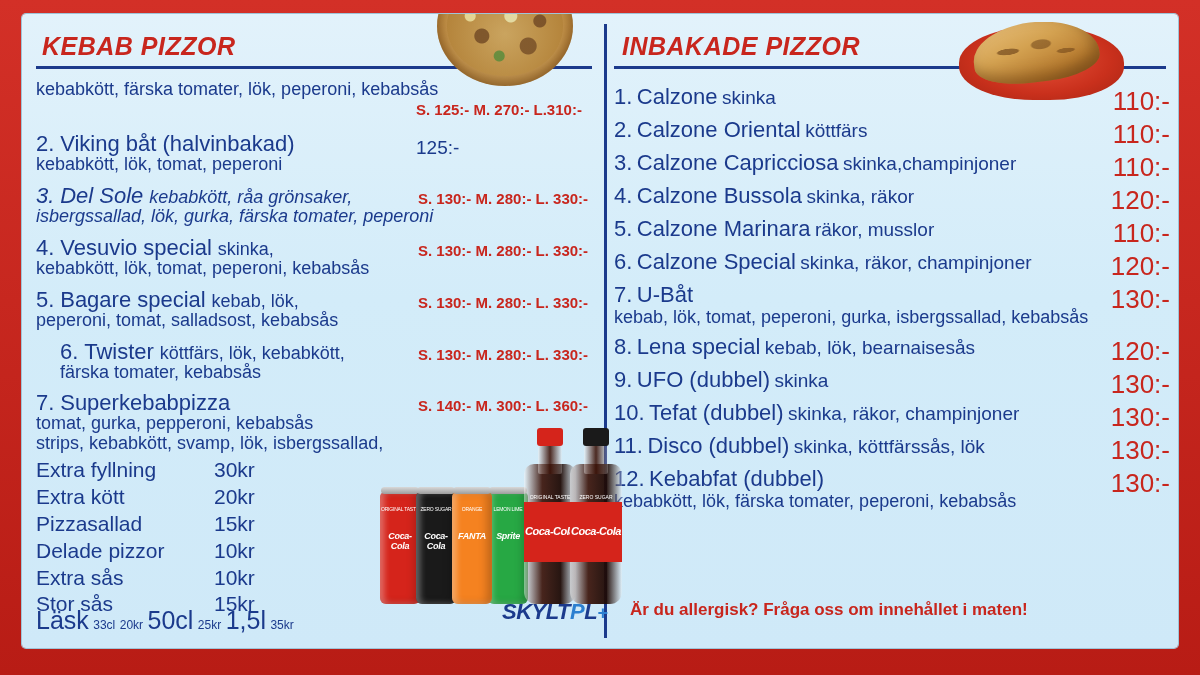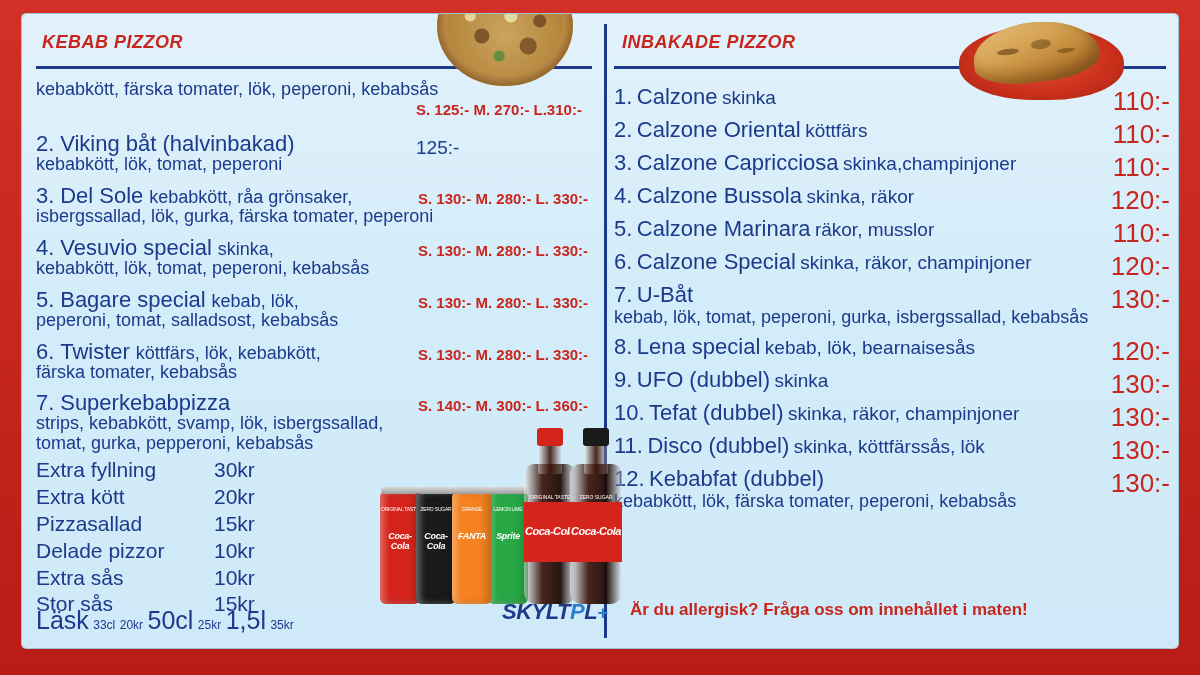--- a/index.html
+++ b/index.html
@@ -44,21 +44,21 @@
     top: 10px;
     width: 3px;
     height: 614px;
     background: #1b3a8c;
   }
   .section-title {
     position: absolute;
     font-family: "Liberation Sans", sans-serif;
     font-weight: bold;
     font-style: italic;
-    font-size: 18px;
+    font-size: 25px;
     color: #c8261d;
     letter-spacing: 0.5px;
     white-space: nowrap;
   }
   #title-left { left: 20px; top: 18px; }
   #title-right { left: 18px; top: 18px; }
   .title-rule {
     position: absolute;
     height: 3px;
     background: #1b3a8c;
@@ -355,21 +355,21 @@
       <div class="item" style="top:118px;">
         <div class="line1">
           <span class="name">2.</span>
           <span class="name">Viking båt (halvinbakad)</span>
           <span class="desc"></span>
         </div>
         <div class="line2"> kebabkött, lök, tomat, peperoni</div>
       </div>
       <div class="price price-blue" style="left:394px; top:123px;">125:-</div>
 
-      <div class="item" style="top:170px;">
+      <div class="item" style="top:170px;font-style:italic;">
         <div class="line1">
           <span class="name">3.</span>
           <span class="name">Del Sole</span>
           <span class="desc">kebabkött, råa grönsaker,</span>
         </div>
         <div class="line2">isbergssallad, lök, gurka, färska tomater, peperoni</div>
       </div>
       <div class="price" style="left:396px; top:176px;">S. 130:-  M. 280:-   L. 330:-</div>
 
       <div class="item" style="top:222px;">
@@ -385,37 +385,37 @@
       <div class="item" style="top:274px;">
         <div class="line1">
           <span class="name">5.</span>
           <span class="name">Bagare special</span>
           <span class="desc">kebab, lök,</span>
         </div>
         <div class="line2">peperoni, tomat, salladsost, kebabsås</div>
       </div>
       <div class="price" style="left:396px; top:280px;">S. 130:-  M. 280:-   L. 330:-</div>
 
-      <div class="item" style="top:326px;">
+      <div class="item" style="top:326px;margin-left:24px;">
         <div class="line1">
           <span class="name">6.</span>
           <span class="name">Twister</span>
           <span class="desc">köttfärs, lök, kebabkött,</span>
         </div>
         <div class="line2">färska tomater, kebabsås</div>
       </div>
       <div class="price" style="left:396px; top:332px;">S. 130:-  M. 280:-   L. 330:-</div>
 
       <div class="item" style="top:377px;">
         <div class="line1">
           <span class="name">7.</span>
           <span class="name">Superkebabpizza</span>
         </div>
+        <div class="line2">tomat, gurka, pepperoni, kebabsås</div>
         <div class="line2">strips, kebabkött, svamp, lök, isbergssallad,</div>
-        <div class="line2">tomat, gurka, pepperoni, kebabsås</div>
       </div>
       <div class="price" style="left:396px; top:383px;">S. 140:-  M. 300:-   L. 360:-</div>
 
       <div id="extras">
         <div class="row">
           <span class="lbl">Extra fyllning</span>
           <span class="val">30kr</span>
         </div>
         <div class="row">
           <span class="lbl">Extra kött</span>

